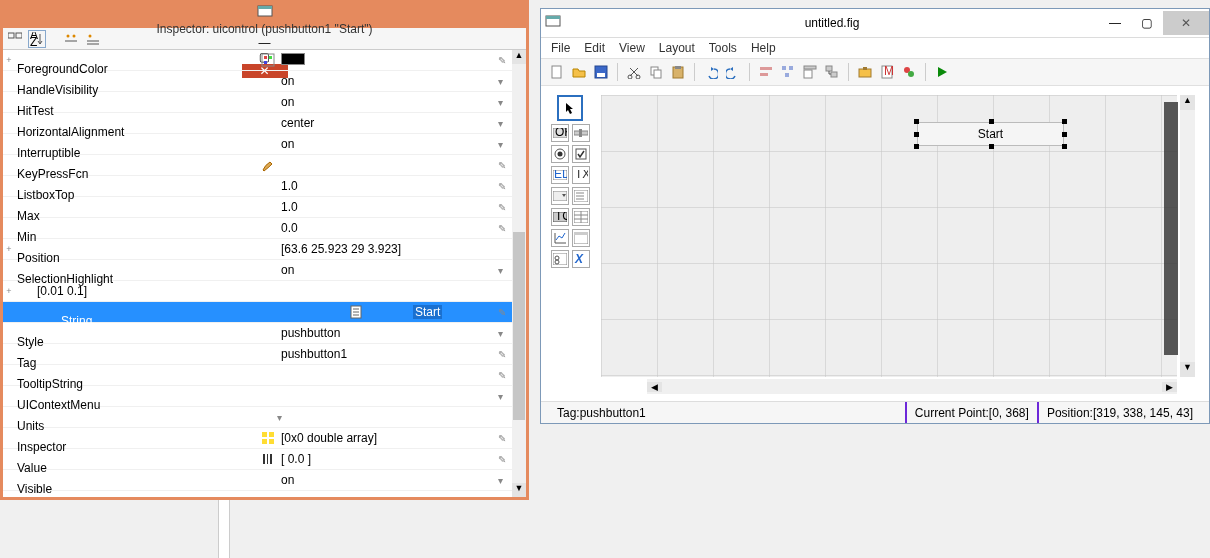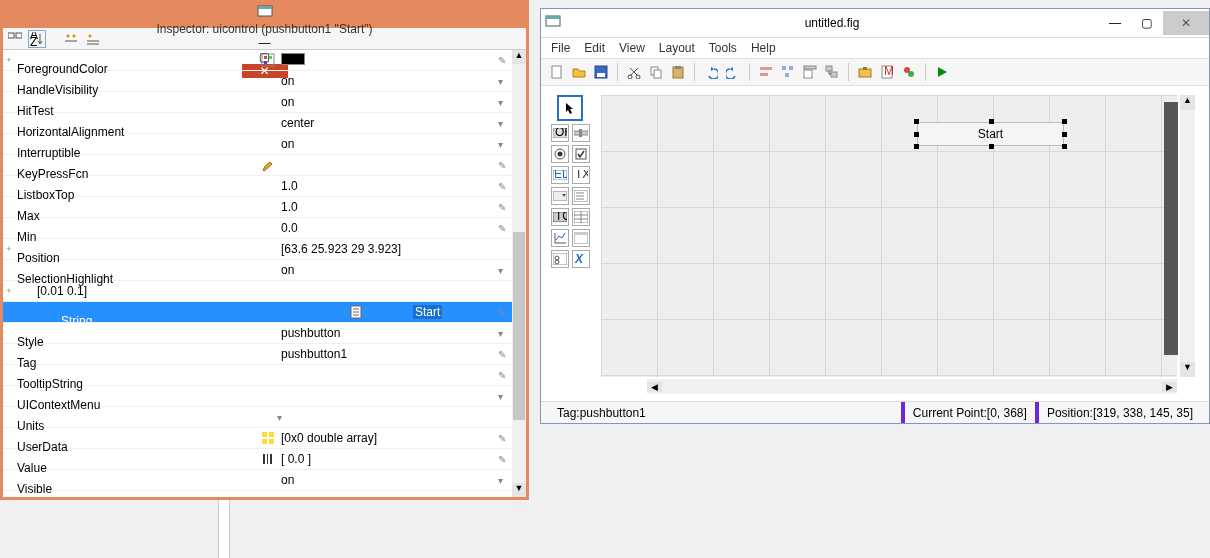--- a/index.html
+++ b/index.html
@@ -55,21 +55,21 @@
 .start-btn { position:absolute; background:#f5f5f5; border:1px solid #bbb; display:flex; align-items:center; justify-content:center; }
 .handle { position:absolute; width:5px; height:5px; background:#000; }
 .hscroll { position:absolute; left:54px; right:26px; bottom:5px; height:15px; background:#f0f0f0; display:flex; align-items:center;}
 .hscroll .ar { width:15px; text-align:center; font-size:9px; background:#e4e4e4;}
 .hscroll .tr { flex:1; position:relative; }
 .vscroll { position:absolute; right:8px; top:7px; width:15px; bottom:22px; background:#f0f0f0; display:flex; flex-direction:column;}
 .vscroll .ar { height:15px; text-align:center; font-size:9px; background:#e4e4e4;}
 .vscroll .tr { flex:1; }
 .deadcol { position:absolute; top:7px; right:26px; width:14px; bottom:22px; background:#3b3b3b; opacity:.85; }
 .statusbar { position:absolute; left:0; right:0; bottom:0; height:22px; border-top:1px solid #ddd; background:#f6f6f6; display:flex; align-items:center; padding:0 8px; }
-.statusbar .cell { padding:0 8px; border-left:4px solid #6d28d9; height:100%; display:flex; align-items:center;}
+.statusbar .cell { padding:0 8px; border-left:2px solid #6d28d9; height:100%; display:flex; align-items:center;}
 .statusbar .cell:first-child { border-left:none; flex:1; }
 </style>
 </head>
 <body>
 
 <div class="inspector-window">
   <div class="inspector-title">
     <span class="icon">
       <svg width="16" height="16">
           <rect x="1" y="3" width="14" height="10" fill="#fff" stroke="#555"></rect>
@@ -247,21 +247,21 @@
           <div class="pencil">▾</div>
         </div>
         <div class="prop-row">
           <div class="expand"></div>
           <div class="name">Units</div>
           <div class="edicon"></div>
           <div class="pencil">▾</div>
         </div>
         <div class="prop-row">
           <div class="expand"></div>
-          <div class="name">UserData</div>
+          <div class="name">Inspector</div>
           <div class="edicon">
             <svg width="14" height="14">
               <rect x="1" y="1" width="5" height="5" fill="#fd3"></rect>
               <rect x="8" y="1" width="5" height="5" fill="#fd3"></rect>
               <rect x="1" y="8" width="5" height="5" fill="#fd3"></rect>
               <rect x="8" y="8" width="5" height="5" fill="#fd3"></rect>
             </svg>
           </div>
           <div class="value"><span>[0x0  double array]</span></div>
           <div class="pencil">✎</div>
@@ -573,16 +573,16 @@
     <div class="cell">
       <span>Tag: </span>
         <span>pushbutton1</span>
     </div>
     <div class="cell">
       <span>Current Point: </span>
         <span>[0, 368]</span>
     </div>
     <div class="cell">
       <span>Position: </span>
-        <span>[319, 338, 145, 35]</span>
+        <span>[319, 338, 145, 43]</span>
     </div>
   </div>
 </div>
 
 </body></html>

